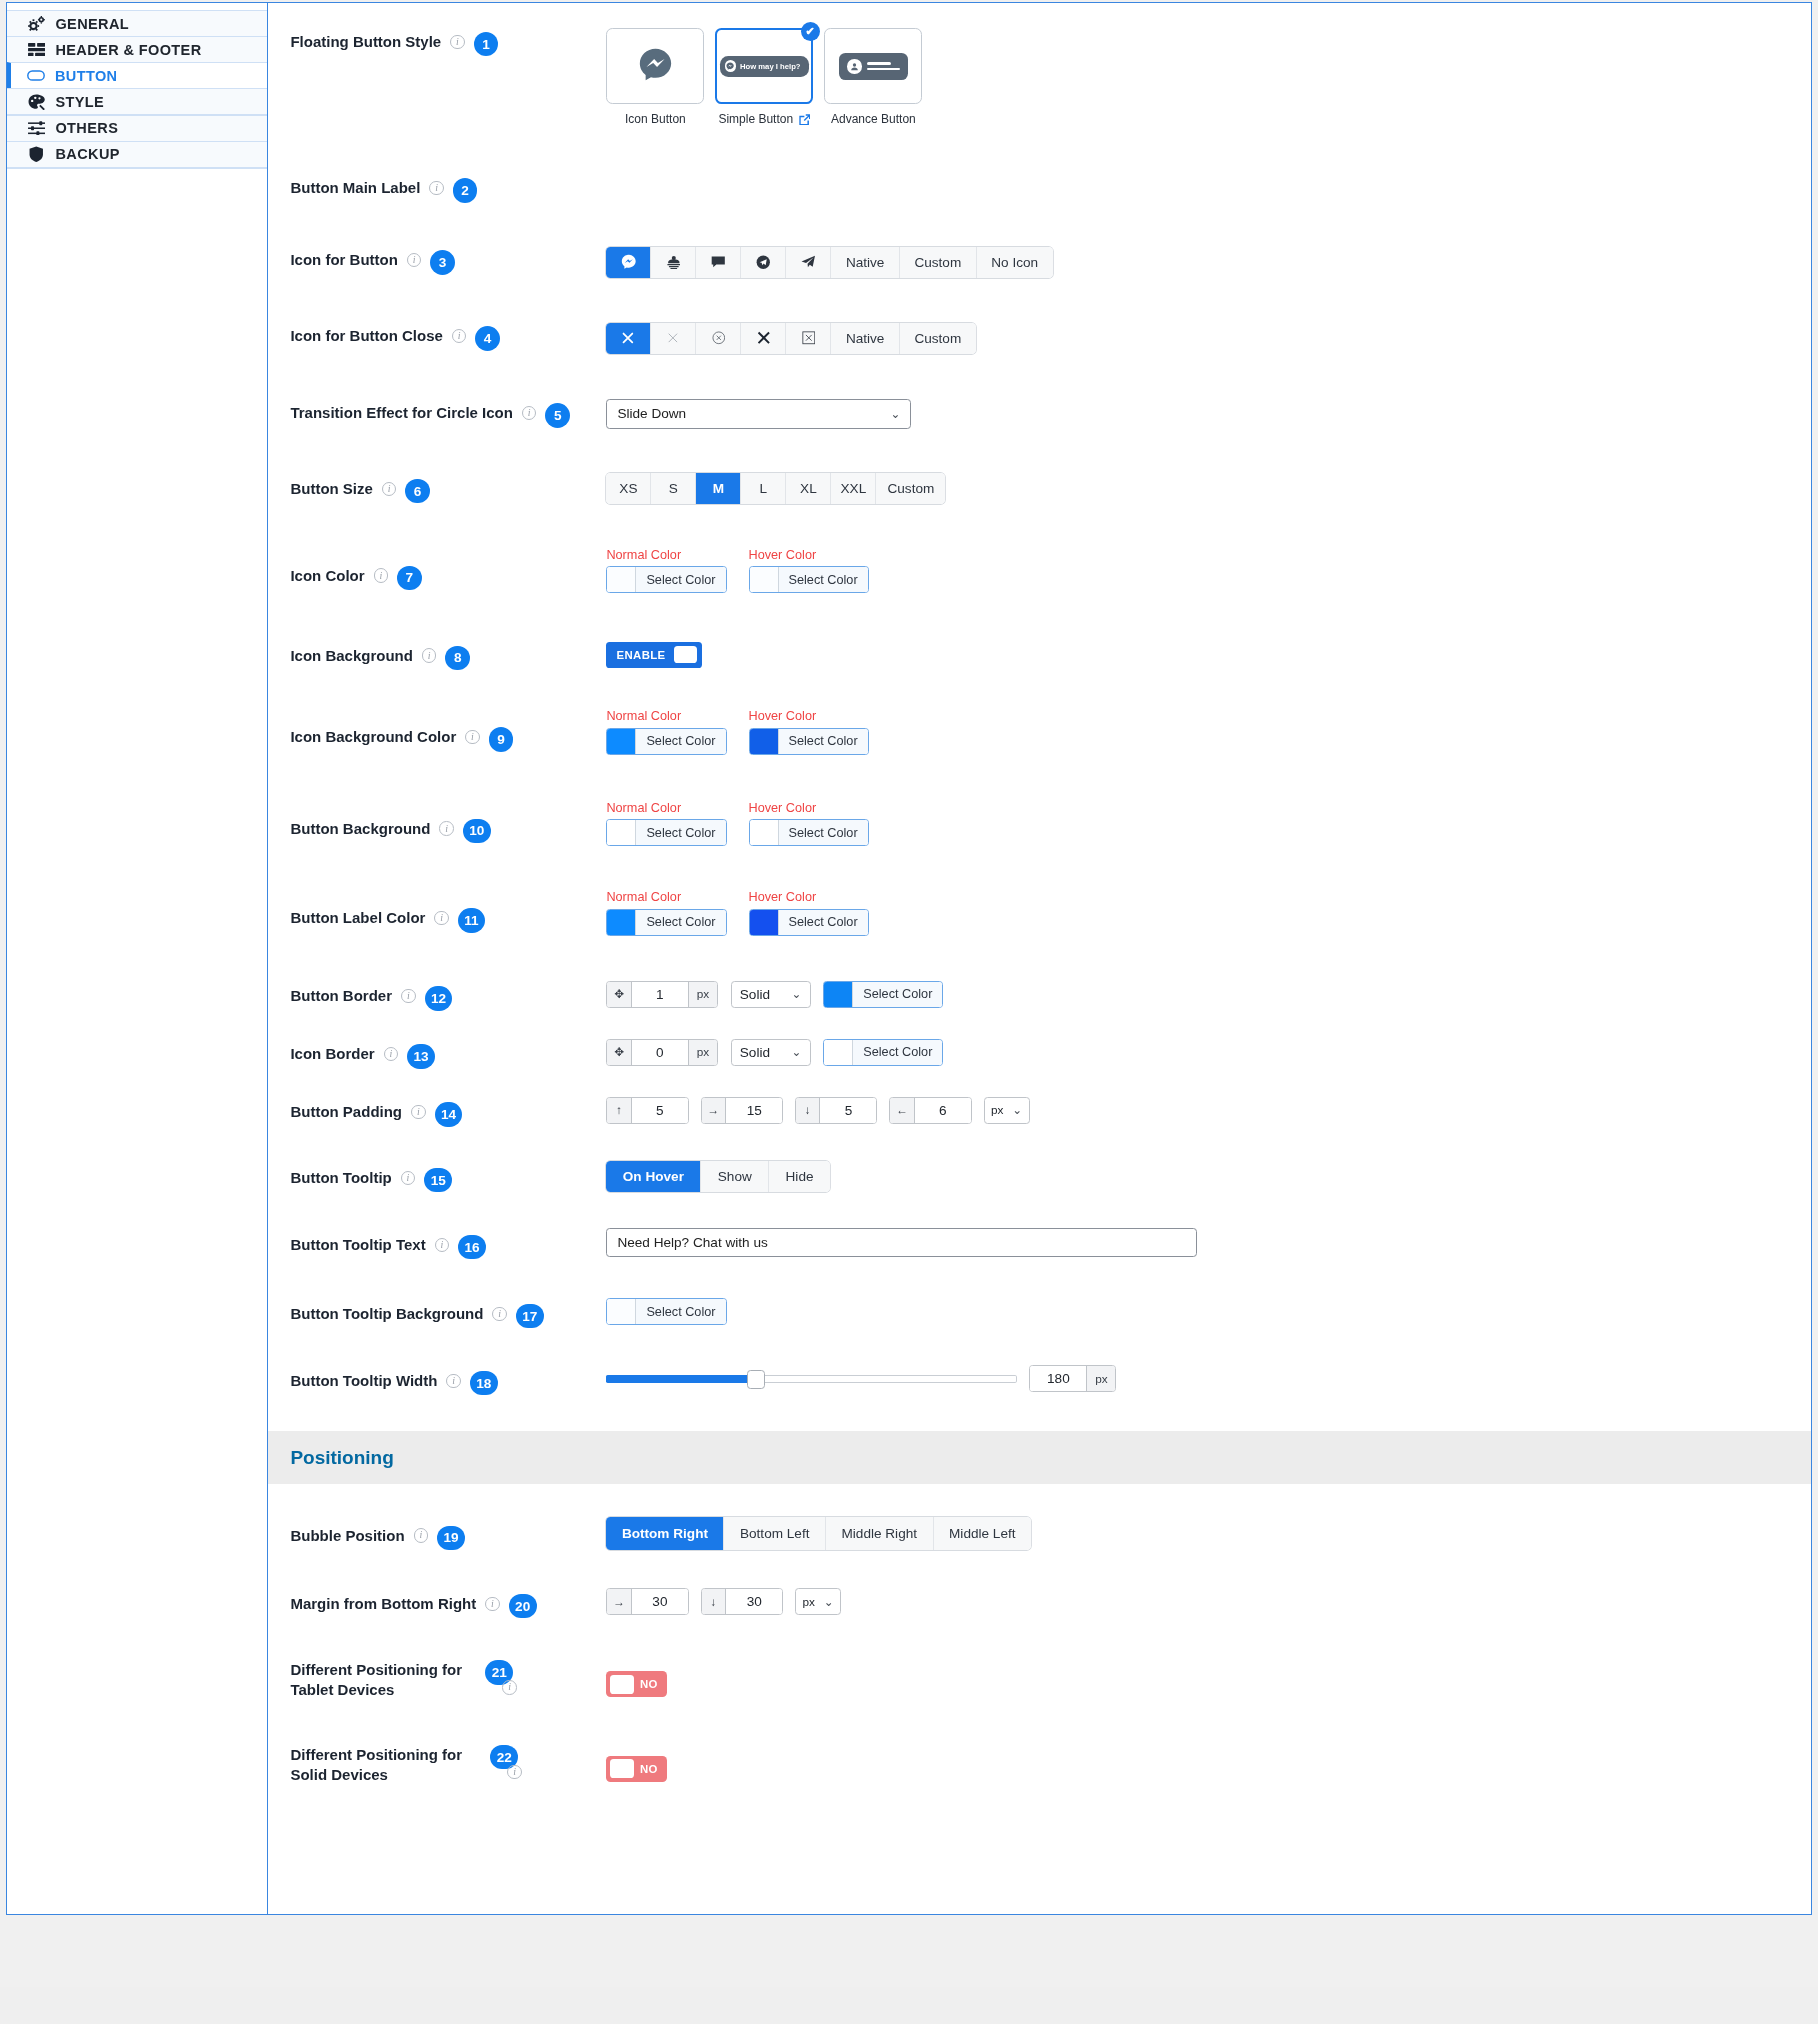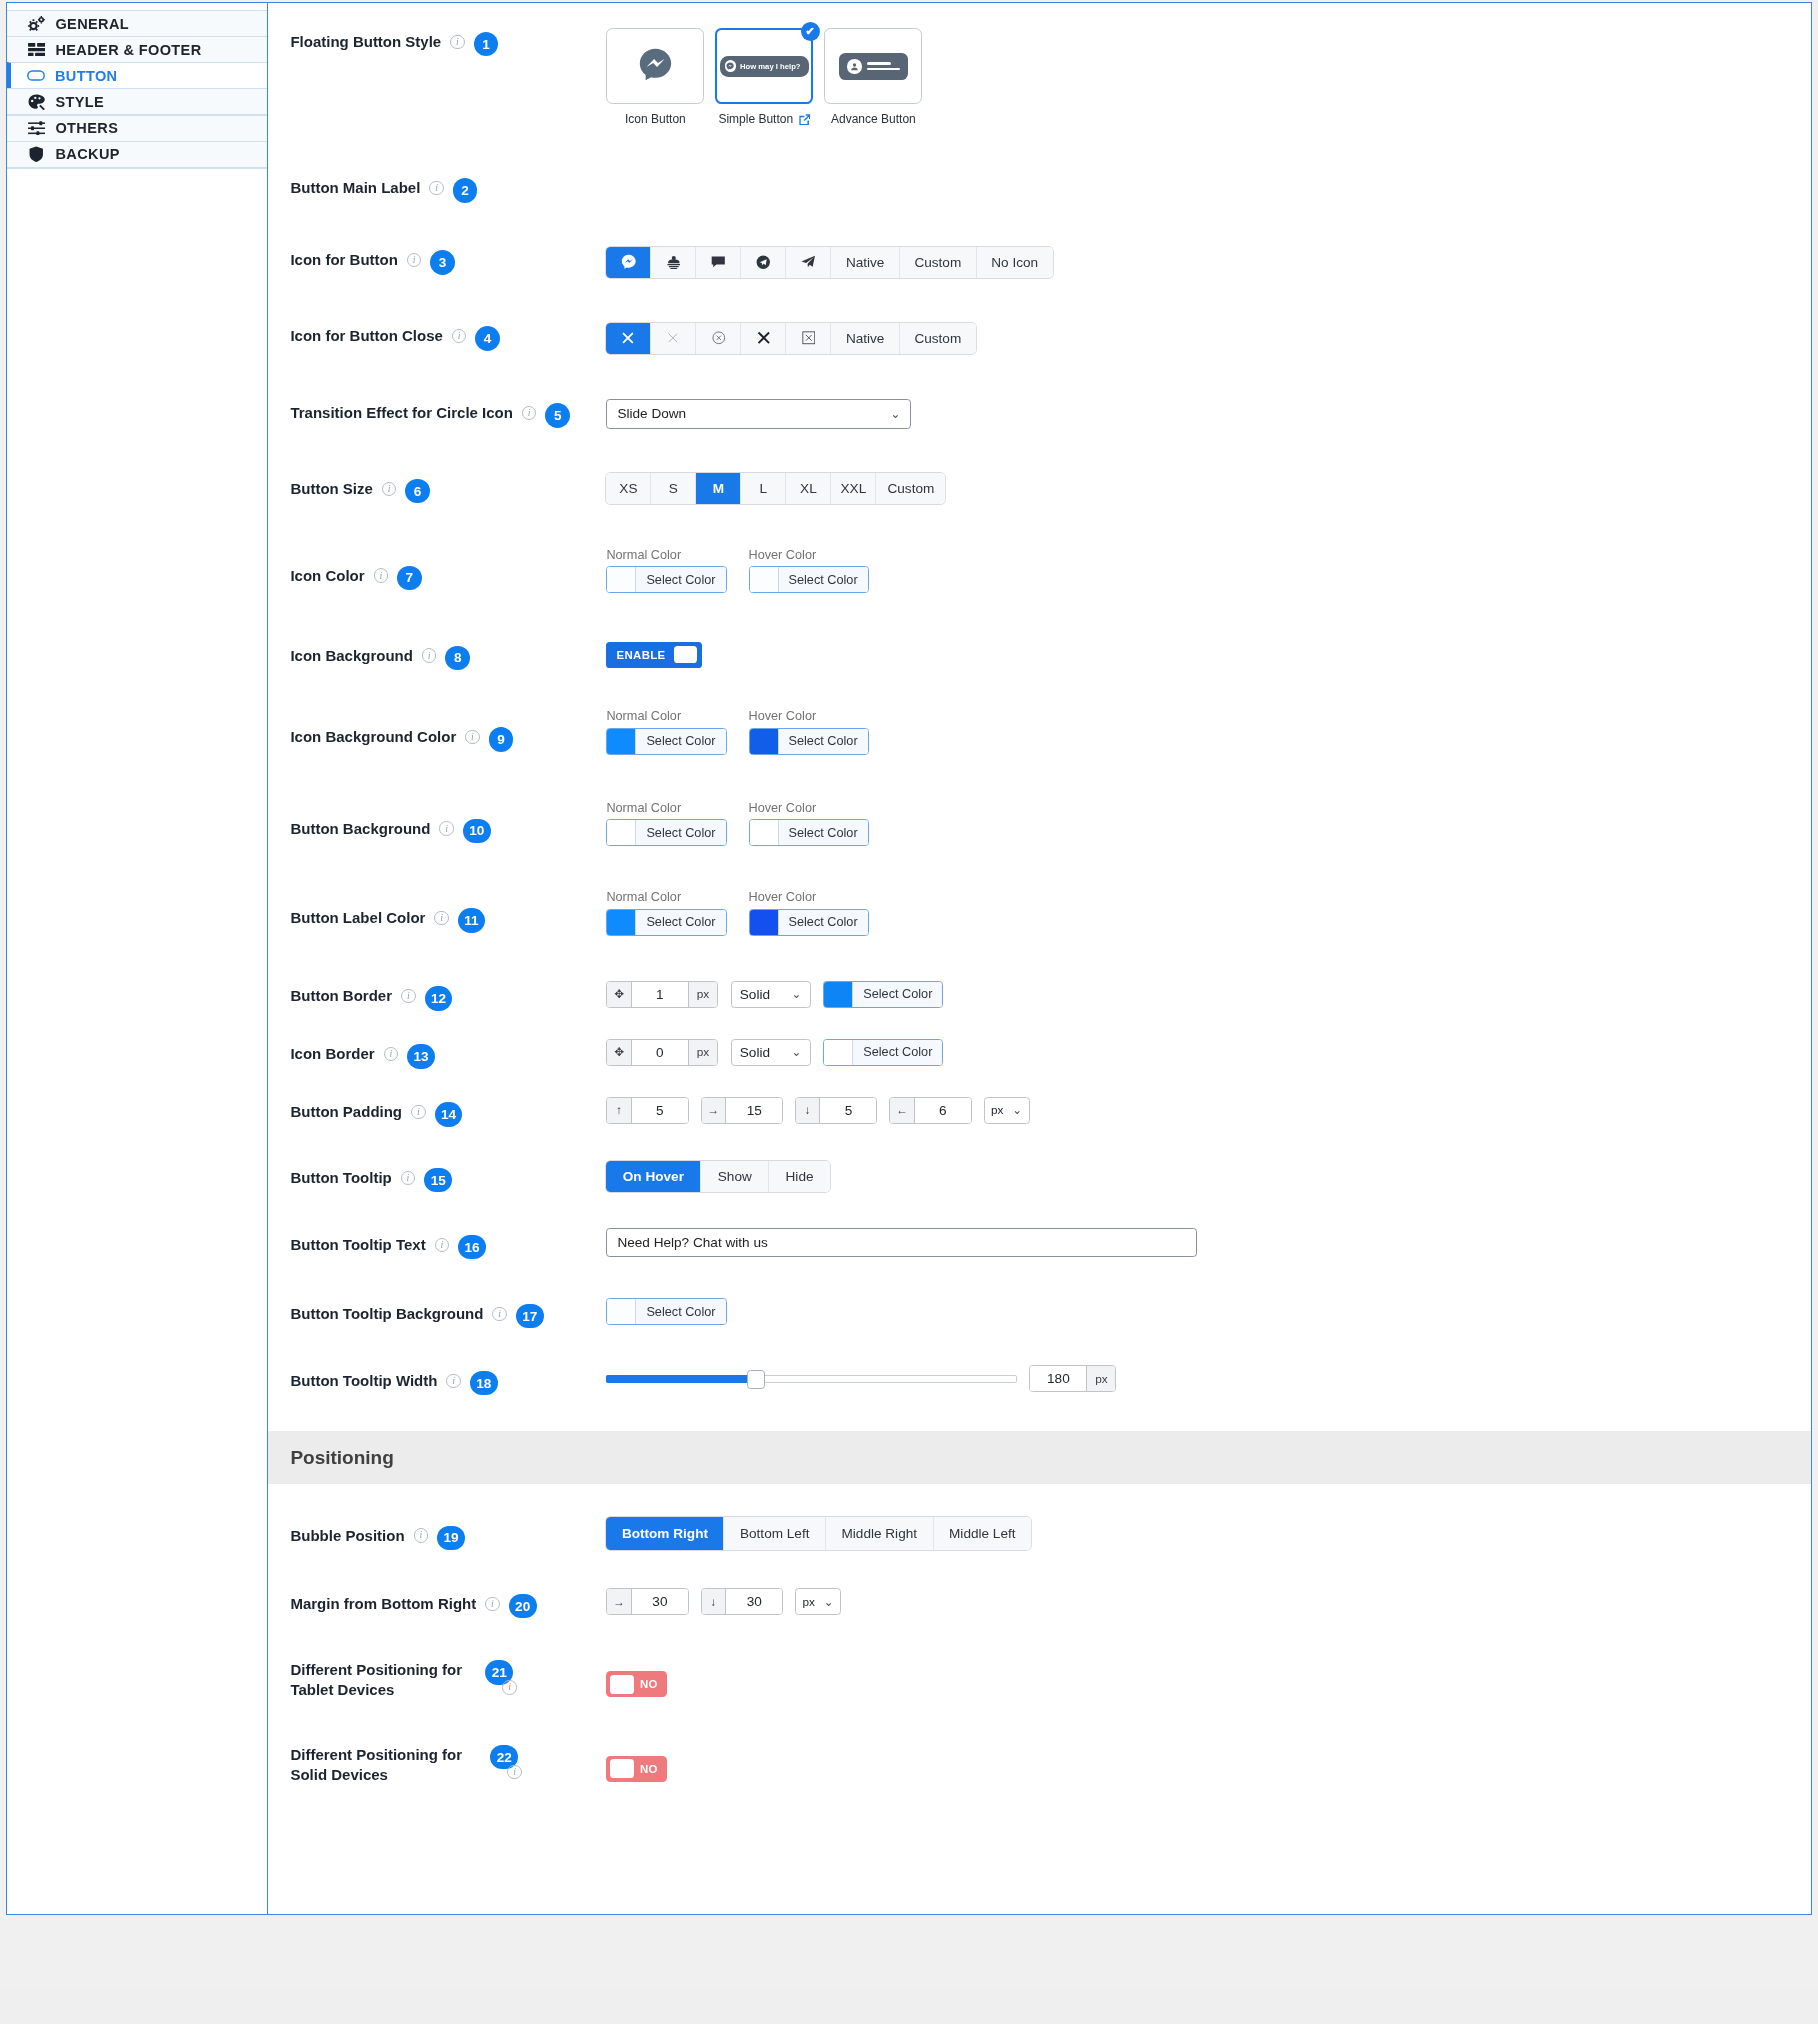--- a/index.html
+++ b/index.html
@@ -197,21 +197,21 @@
   .seg > div.on { background: #1a79e8; color: #fff; font-weight: 600; }
   .seg > div.icon-cell { padding: 0; width: 45px; }
   .seg.sizes > div { padding: 0 0; width: 45px; }
   .seg.sizes > div.wide { width: 69px; }
   .seg.tt > div { padding: 0 16.4px; }
   .seg.pos > div { padding: 0 15.5px; height: 33px; font-size: 13.6px; }
 
   
   .color-group { display: flex; gap: 22px; }
   .color-item { }
-  .color-cap { font-size: 12.7px; color: #737373; margin-bottom: 4.5px; }
+  .color-cap { font-size: 12.7px; color: #ef4444; margin-bottom: 4.5px; }
   .color-btn {
     display: inline-flex; align-items: stretch;
     border: 0.9px solid #6aa7e8; border-radius: 3.6px;
     overflow: hidden; height: 27px;
     background: #f5f9fd;
   }
   .sw { width: 29px; border-right: 0.9px solid #cfd7df; background: #fbfdff; }
   .sw-lbl { font-size: 12.7px; color: #2f3640; padding: 0 10px;
             display:flex;align-items:center; background:#f5f9fd; }
 
@@ -288,21 +288,21 @@
   }
 
   
   .section-head {
     background:#ececec;
     height: 53px;
     display:flex; align-items:center;
     padding-left: 22px;
     font-size: 19px;
     font-weight: 700;
-    color: #404040;
+    color: #0369a1;
     margin-left: 0;
   }
 
   .bottom-strip {
     position:absolute; left:0; right:0; bottom:0; height: 38px; background:#efefef;
   }
 </style>
 </head>
 <body>
 

